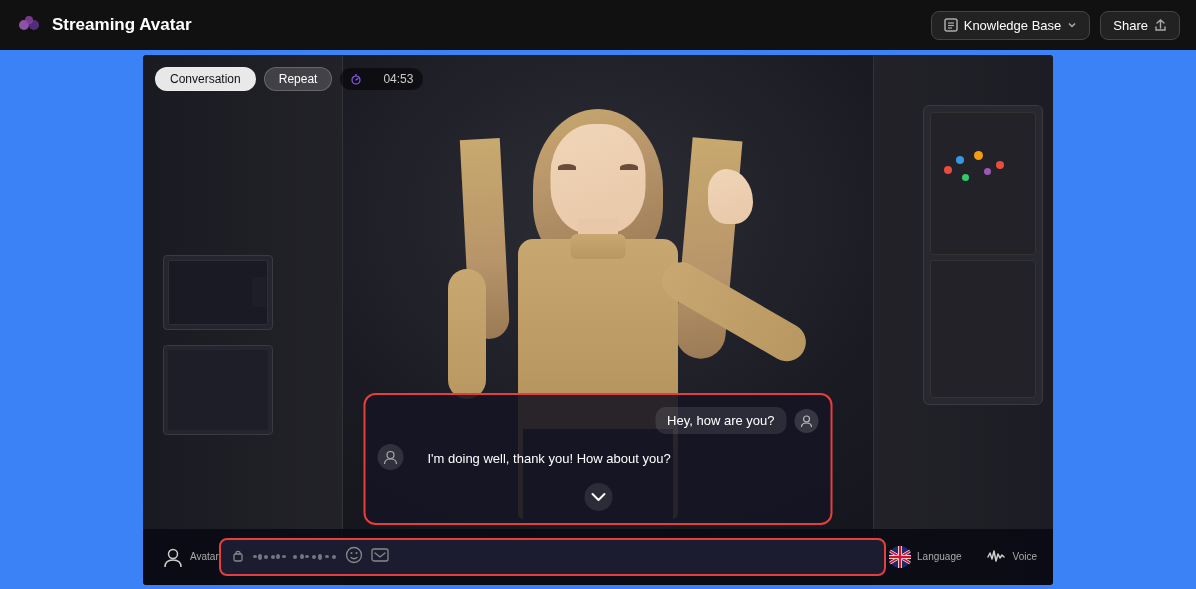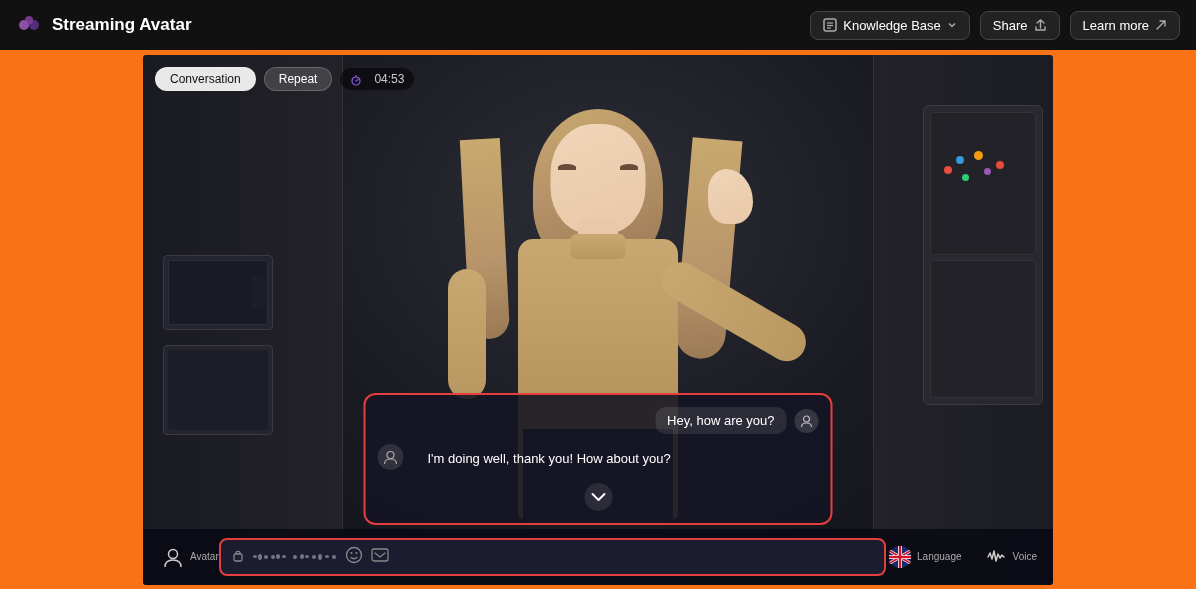--- a/index.html
+++ b/index.html
@@ -53,21 +53,21 @@
       color: #fff;
       font-size: 13px;
       cursor: pointer;
     }
 
     
     .main-area {
       position: relative;
       width: 100%;
       height: 539px;
-      background: #f97316;
+      background: #3b82f6;
       display: flex;
       align-items: center;
       justify-content: center;
     }
 
     
     .video-frame {
       position: relative;
       width: 910px;
       height: 530px;
@@ -94,22 +94,22 @@
       font-size: 12px;
       color: #fff;
       cursor: pointer;
     }
     .tab-pill.active {
       background: rgba(255,255,255,0.9);
       color: #111;
     }
     .timer-badge {
       display: flex;
-      align-items: flex-end;
-      gap: 12px;
+      align-items: center;
+      gap: 21px;
       background: rgba(0,0,0,0.5);
       border-radius: 20px;
       padding: 4px 10px;
       font-size: 12px;
       color: #fff;
     }
 
     
     .chat-overlay {
       position: absolute;
@@ -346,26 +346,20 @@
       </svg>
       <span>Knowledge Base</span>
       <svg width="10" height="10" viewBox="0 0 10 10">
         <path d="M2 3.5 L5 6.5 L8 3.5" stroke="#aaa" stroke-width="1.5" fill="none"></path>
       </svg>
     </button>
     <button class="header-btn">
       <span>Share</span>
       <svg width="13" height="13" viewBox="0 0 13 13">
         <path d="M6.5 1 L6.5 9 M3 4 L6.5 1 L10 4 M2 8 L2 11 L11 11 L11 8" stroke="#aaa" stroke-width="1.4" fill="none" stroke-linecap="round"></path>
-      </svg>
-    </button>
-    <button class="header-btn">
-      <span>Learn more</span>
-      <svg width="12" height="12" viewBox="0 0 12 12">
-        <path d="M2 10 L10 2 M5 2 L10 2 L10 7" stroke="#aaa" stroke-width="1.4" fill="none" stroke-linecap="round" stroke-linejoin="round"></path>
       </svg>
     </button>
   </div>
 </header>
 
 <main class="main-area">
 
   <div class="video-frame">
 
     <div class="kitchen-bg"></div>

